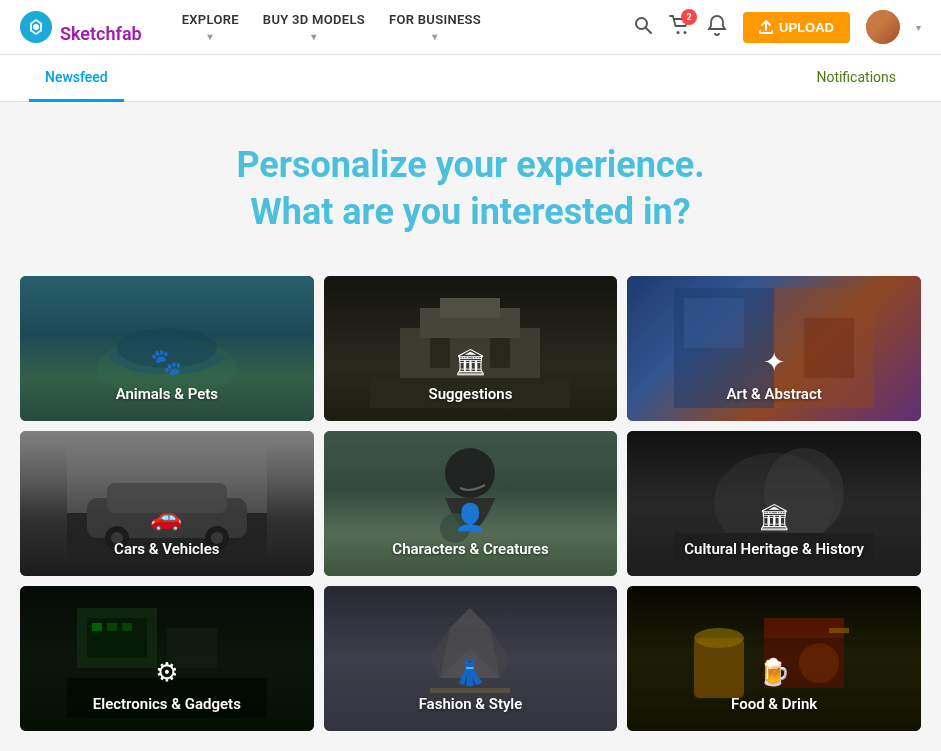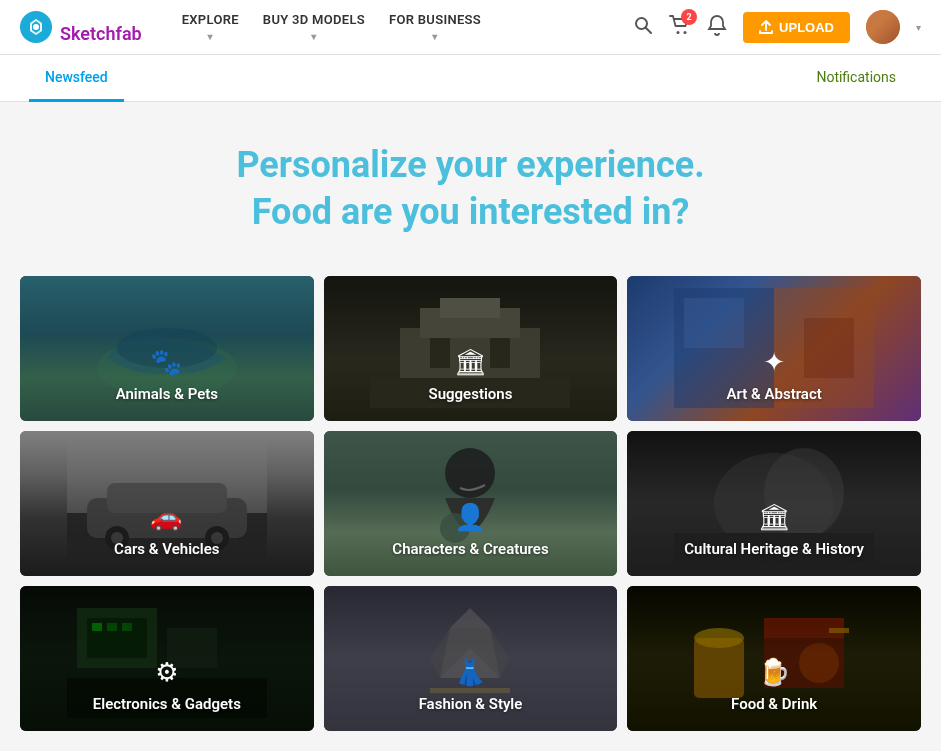--- a/index.html
+++ b/index.html
@@ -269,21 +269,21 @@
   </div>
   <div class="subnav-tab">
     <span>Notifications</span>
   </div>
 </nav>
 
 <main class="main">
   <div class="headline">
     <h1>
       <span>Personalize your experience.</span><br>
-      <span>Food are you interested in?</span>
+      <span>What are you interested in?</span>
     </h1>
   </div>
 
   <div class="categories-grid" id="categories-grid">
 
   <div class="category-card">
         <div class="card-scene" style="background: linear-gradient(rgb(58, 138, 154) 0%, rgb(42, 106, 122) 40%, rgb(74, 138, 106) 70%, rgb(58, 106, 90) 100%);">
           <svg width="200" height="120" viewBox="0 0 200 120" opacity="0.7">
       <ellipse cx="100" cy="80" rx="70" ry="30" fill="#4a9a6a" opacity="0.5"></ellipse>
       <path d="M40 70 Q60 40 100 50 Q140 60 160 70 Q130 90 100 85 Q70 90 40 70Z" fill="#2a7a9a" opacity="0.7"></path>

